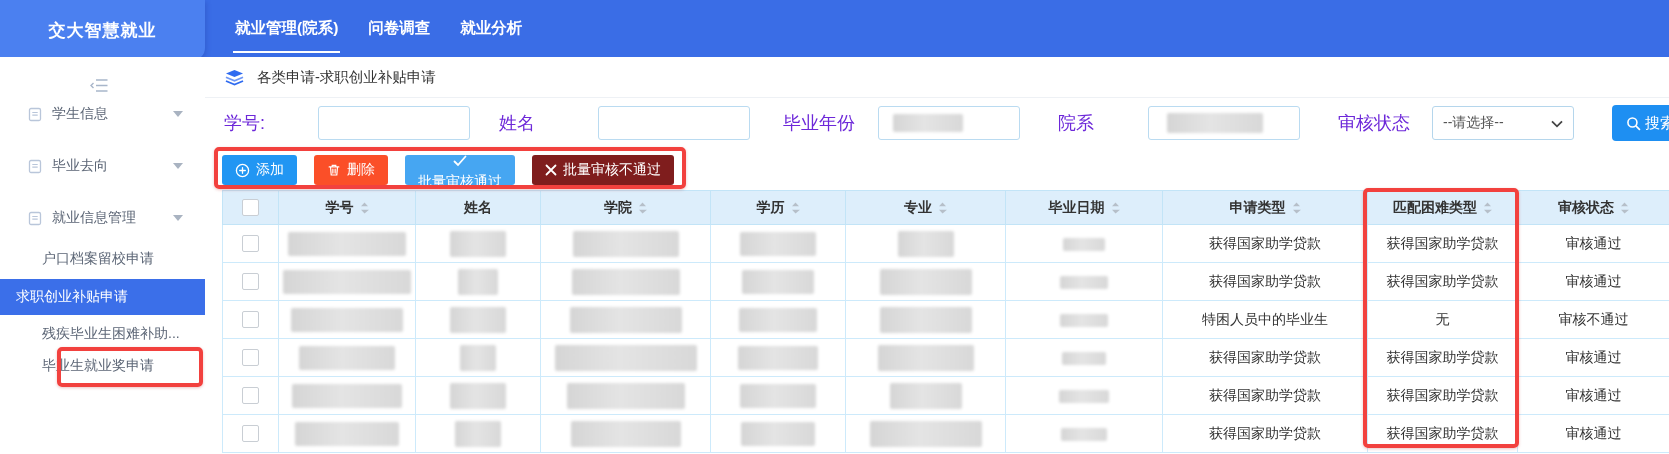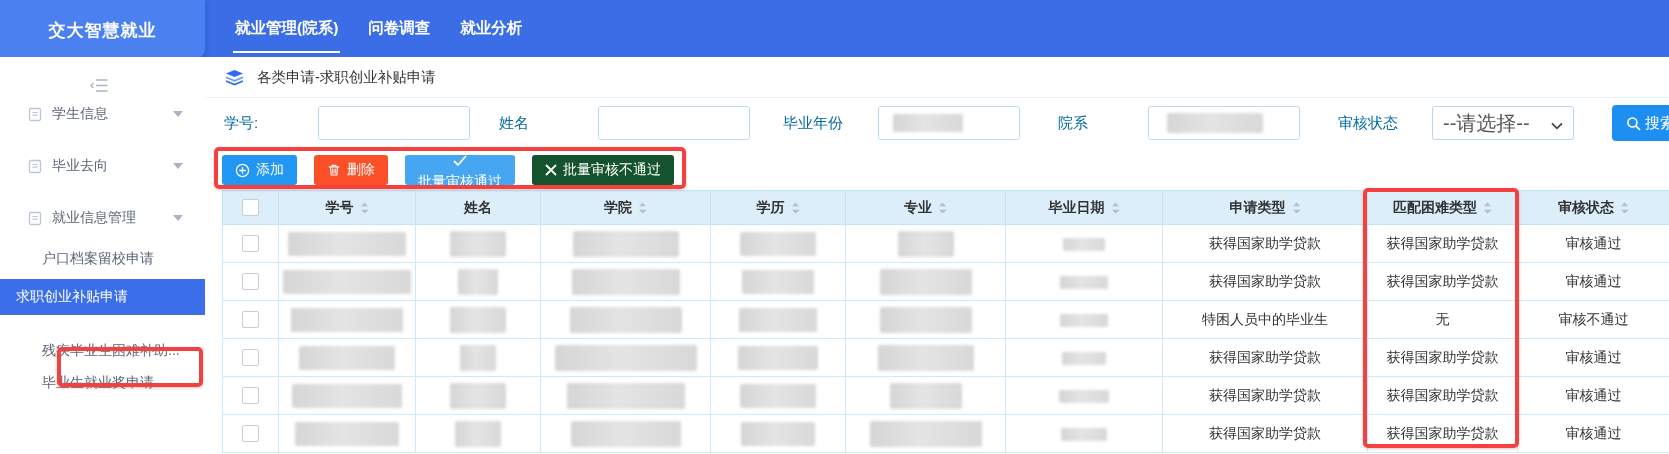--- a/index.html
+++ b/index.html
@@ -21,32 +21,32 @@
   .sidebar{position:absolute;left:0;top:57px;width:205px;bottom:0;background:#fff;border-right:1px solid #eceff3;}
   .collapse-icon{margin:21px 0 0 90px;width:18px;height:15px;cursor:pointer;}
   .side-group{display:flex;align-items:center;height:30px;padding-left:28px;color:#5b6575;font-size:14px;cursor:pointer;}
   .side-group .glabel{margin-left:10px;}
   .side-group.expanded{color:#3b6fe9;}
   .caret{margin-left:auto;margin-right:22px;width:0;height:0;border-left:5px solid transparent;border-right:5px solid transparent;}
   .caret.down{border-top:6px solid #a9b3c1;}
   .caret.up{border-bottom:6px solid #a9b3c1;}
   .side-sub{display:flex;align-items:center;height:30px;padding-left:42px;font-size:14px;color:#5b6575;cursor:pointer;}
   .side-sub.active{height:36px;background:#3b6fe9;color:#fff;padding-left:16px;}
-  .mt18{margin-top:6px}.mt22{margin-top:22px}.mt15{margin-top:11px}.mt5{margin-top:5px}.mt12{margin-top:21px}.mt2{margin-top:2px}
+  .mt18{margin-top:6px}.mt22{margin-top:22px}.mt15{margin-top:11px}.mt5{margin-top:5px}.mt12{margin-top:4px}.mt2{margin-top:2px}
   
   .content{position:absolute;left:205px;top:57px;right:0;bottom:0;background:#fff;}
   .breadcrumb{height:40px;border-bottom:1px solid #eef1f5;display:flex;align-items:center;padding-left:20px;gap:13px;
     font-size:14.5px;color:#333;}
   
   .filters{position:absolute;left:0;top:40px;width:1464px;height:52px;}
-  .f-label{position:absolute;top:0;height:52px;display:flex;align-items:center;font-size:15px;color:#0369a1;}
+  .f-label{position:absolute;top:0;height:52px;display:flex;align-items:center;font-size:18px;color:#6d28d9;}
   .f-input{position:absolute;top:9px;height:34px;border:1px solid #badbf1;border-radius:3px;background:#fff;
     box-sizing:border-box;display:flex;align-items:center;padding-left:10px;font-size:14px;color:#333;}
   .f-select{position:absolute;top:9px;height:34px;border:1px solid #b5d6ec;border-radius:3px;background:#fff;
-    box-sizing:border-box;display:flex;align-items:center;padding:0 10px;font-size:20px;color:#555;cursor:pointer;}
+    box-sizing:border-box;display:flex;align-items:center;padding:0 10px;font-size:14px;color:#555;cursor:pointer;}
   .f-select .chev{margin-left:auto;}
   .search-btn{position:absolute;top:8px;left:1407px;width:110px;height:36px;background:#1e8ff2;border:none;border-radius:4px;
     color:#fff;font-size:15px;display:flex;align-items:center;justify-content:flex-start;padding-left:14px;gap:4px;cursor:pointer;
     font-family:inherit;}
   
   .toolbar{position:absolute;left:0;top:91px;height:44px;display:flex;align-items:center;padding-left:17px;gap:17px;}
   .tool-btn{height:30px;border:none;border-radius:3px;color:#fff;font-size:14px;display:flex;align-items:center;
     gap:6px;padding:0 13px;cursor:pointer;font-family:inherit;white-space:nowrap;}
   
   table.grid{position:absolute;left:17px;top:133px;width:1447px;border-collapse:collapse;table-layout:fixed;}
@@ -191,21 +191,21 @@
     <span>删除</span>
       </button>
       <button class="tool-btn" style="background: rgb(70, 166, 242); flex-direction: column;">
         <span style="display:inline-flex">
           <svg width="14" height="12" viewBox="0 0 14 12">
             <path d="M1.5 6.5l3.5 3.5L12.5 1.5" stroke="#fff" stroke-width="1.8" fill="none" stroke-linecap="round"></path>
           </svg>
         </span>
     <span>批量审核通过</span>
       </button>
-      <button class="tool-btn" style="background: #14532d;">
+      <button class="tool-btn" style="background: #7f1d1d;">
         <span style="display:inline-flex">
           <svg width="12" height="12" viewBox="0 0 12 12">
             <path d="M1.5 1.5l9 9M10.5 1.5l-9 9" stroke="#fff" stroke-width="1.8" stroke-linecap="round"></path>
           </svg>
         </span>
     <span>批量审核不通过</span>
       </button>
     </div>
 
   <table class="grid">

